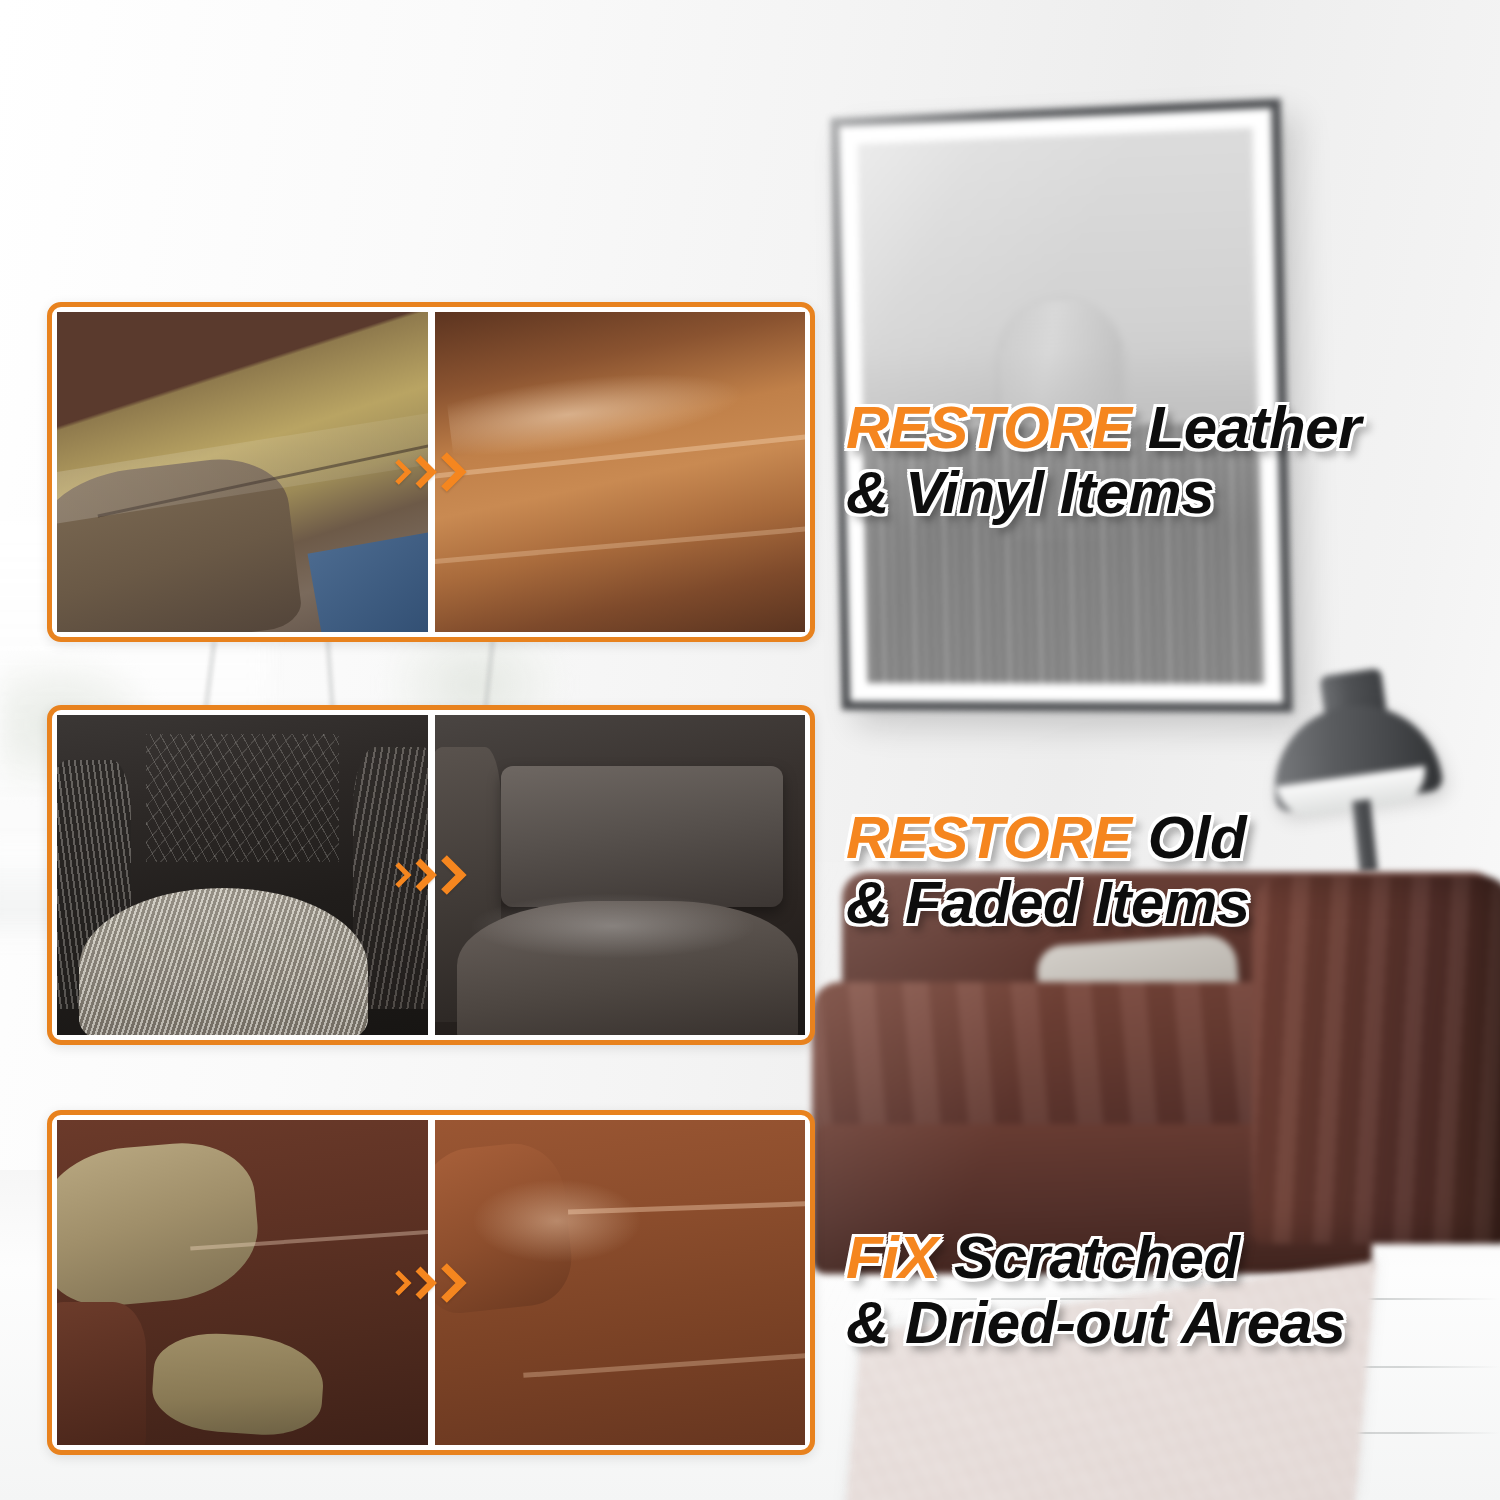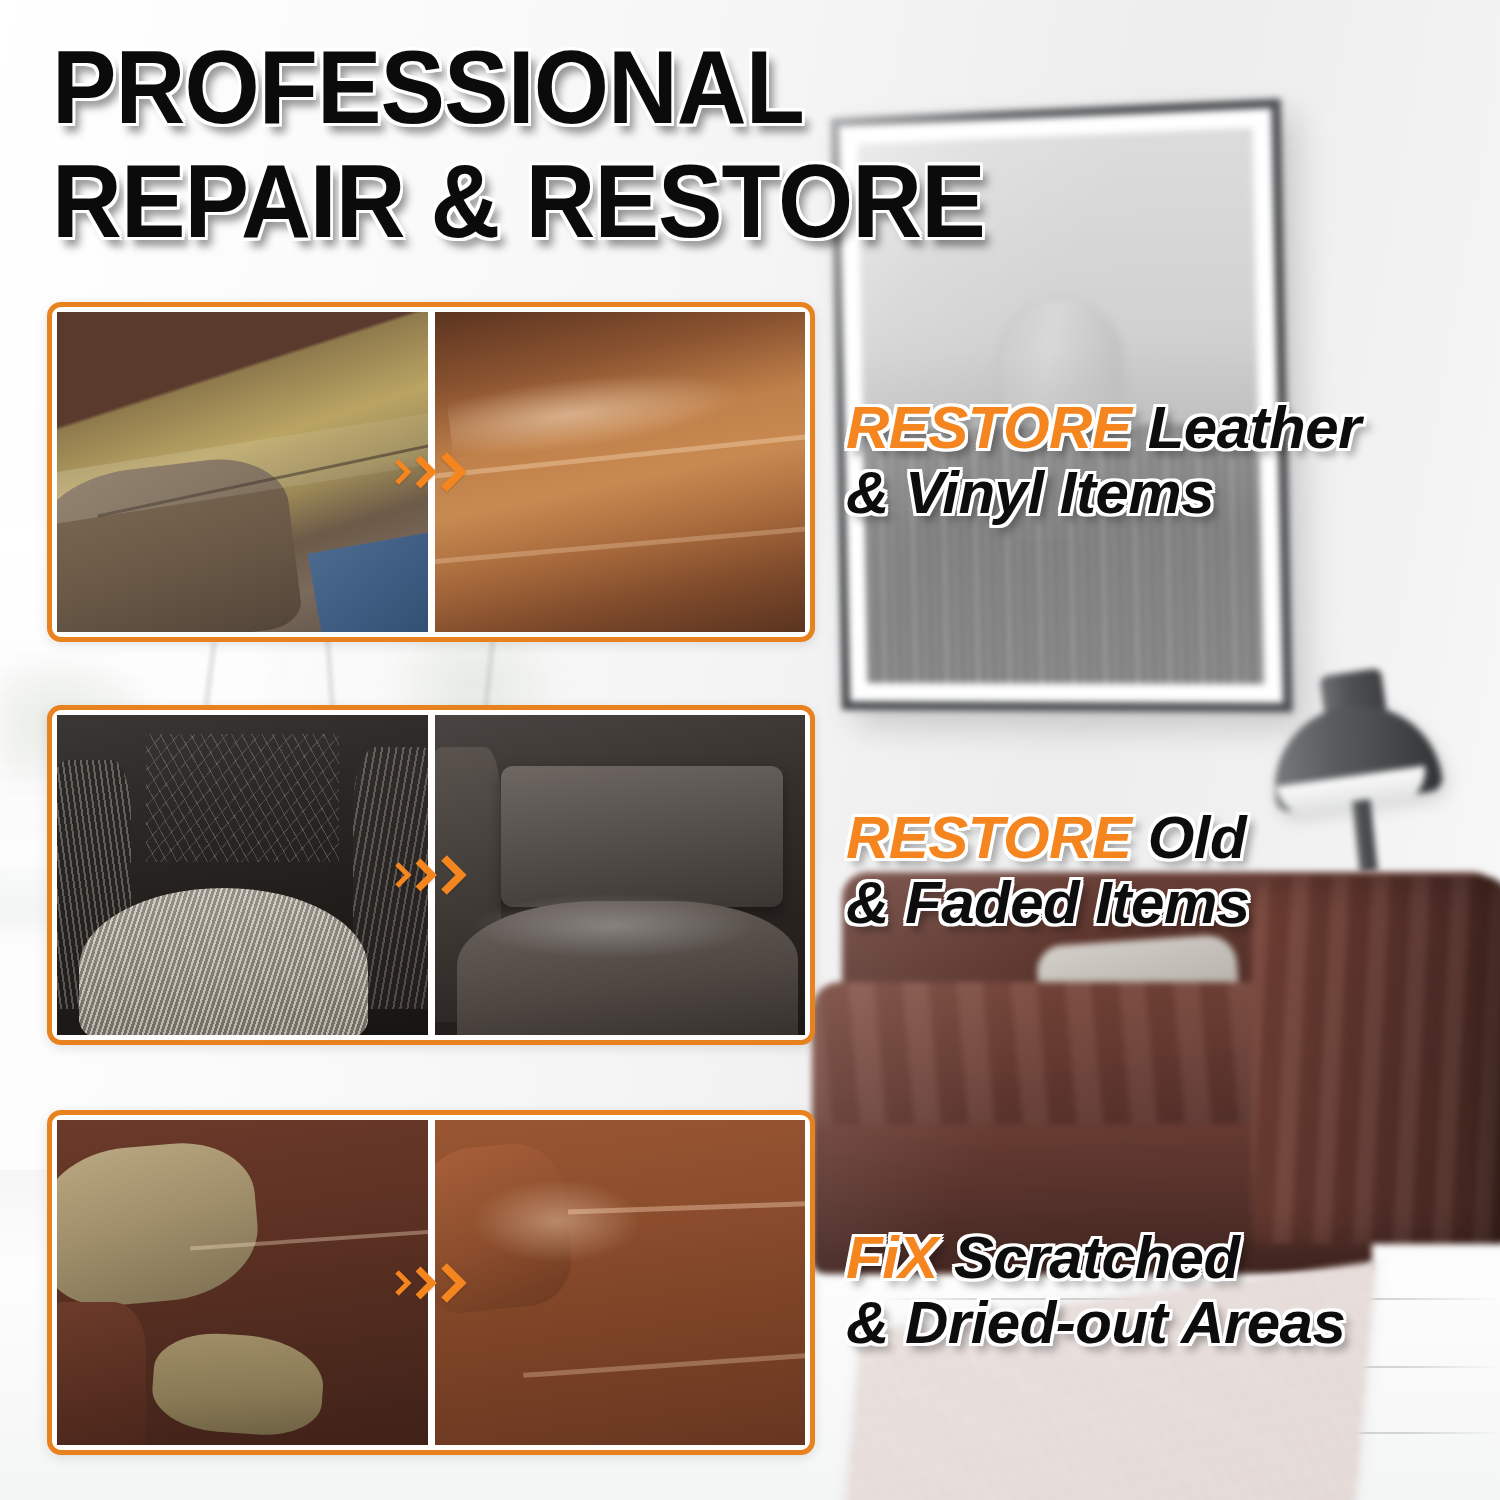--- a/index.html
+++ b/index.html
@@ -474,24 +474,20 @@
       <div class="sofa-pillow"></div>
       <div class="sofa-seat"></div>
       <div class="sofa-seat2"></div>
       <div class="sofa-arm"></div>
       <div class="sofa-sheen"></div>
     </div>
 
     <div class="rug bg-blur"></div>
   </div>
 
-  <div class="headline">
-    <div class="headline-line">PROFESSIONAL</div>
-    <div class="headline-line">REPAIR &amp; RESTORE</div>
-  </div>
 
   <div class="ba-panel" style="left:47px; top:302px; width:768px; height:340px;">
     <div class="ba-half left p1-before">
       <div class="p1-b-cush"></div>
       <div class="p1-b-seam"></div>
       <div class="p1-b-denim"></div>
     </div>
     <div class="ba-half p1-after">
       <div class="p1-a-gloss"></div>
       <div class="p1-a-seam1"></div>

